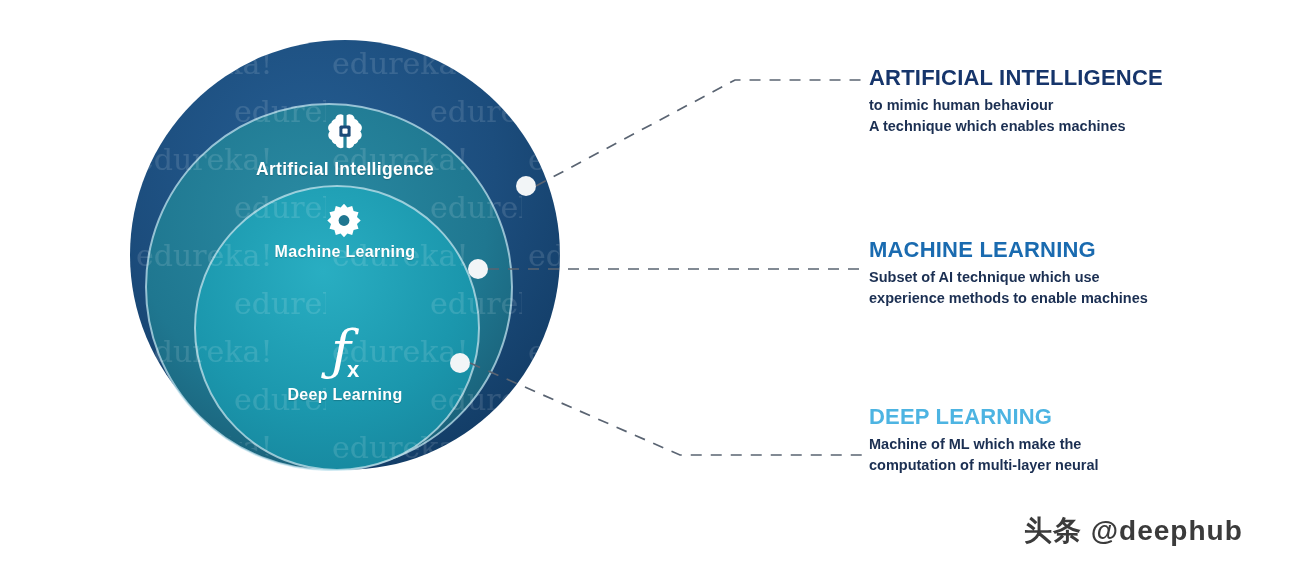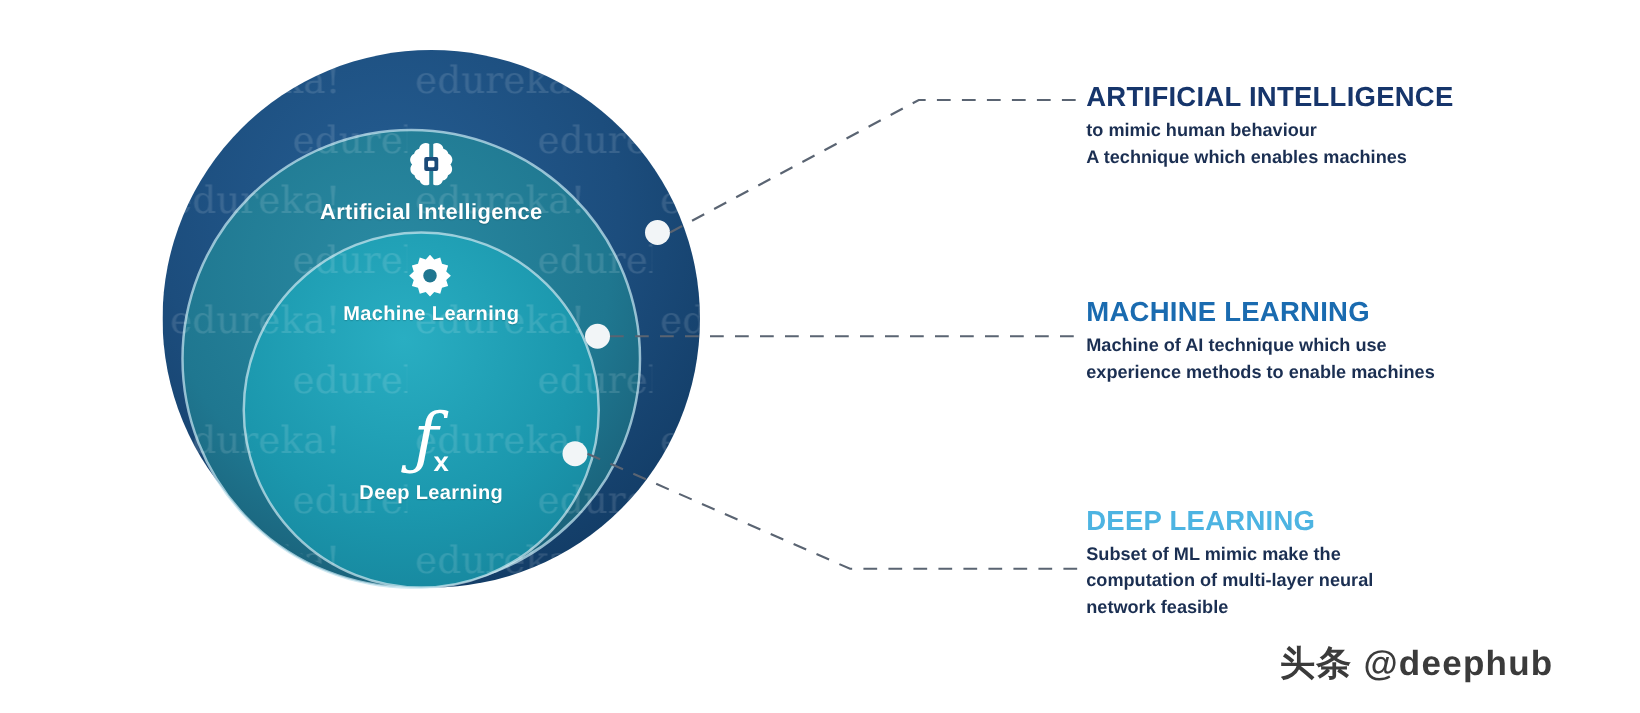--- a/index.html
+++ b/index.html
@@ -206,31 +206,30 @@
     <p class="info-title" id="title-ai">ARTIFICIAL INTELLIGENCE</p>
     <p class="info-body">
       <span class="ln">to mimic human behaviour</span>
       <span class="ln">A technique which enables machines</span>
     </p>
   </div>
 
   <div class="info-block" id="block-ml">
     <p class="info-title" id="title-ml">MACHINE LEARNING</p>
     <p class="info-body">
-      <span class="ln">Machine of AI technique which use</span>
+      <span class="ln">Subset of AI technique which use</span>
       <span class="ln">experience methods to enable machines</span>
     </p>
   </div>
 
   <div class="info-block" id="block-dl">
     <p class="info-title" id="title-dl">DEEP LEARNING</p>
     <p class="info-body">
-      <span class="ln">Subset of ML mimic make the</span>
+      <span class="ln">Machine of ML which make the</span>
       <span class="ln">computation of multi-layer neural</span>
-      <span class="ln">network feasible</span>
     </p>
   </div>
 
   <div id="watermark-deephub">
     <span class="wm-cn">头条</span>
     <span>@deephub</span>
   </div>
 
 </div>
 

